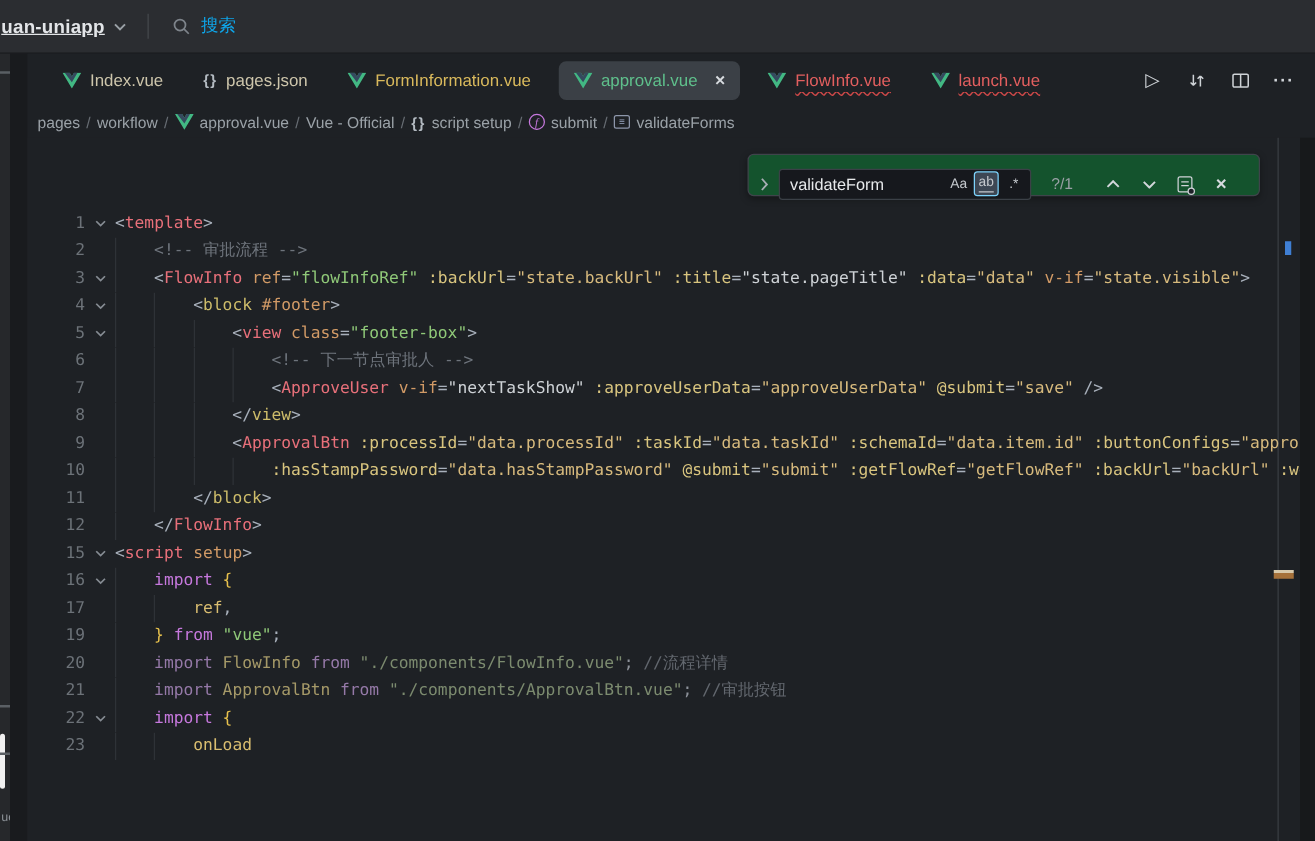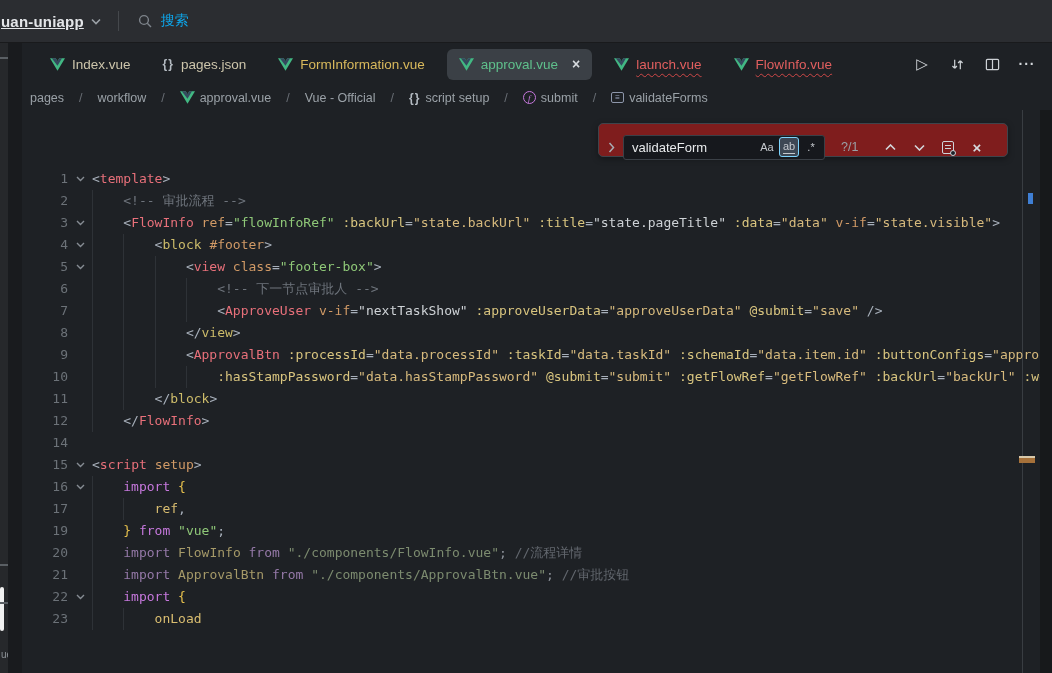--- a/index.html
+++ b/index.html
@@ -33,21 +33,21 @@
   .tab-modified .lbl { color:#d9b95c; }
   .tab-active { background:#3b4046; border-radius:6px; height:31px; margin:0 6px; padding:0 12px; }
   .tab-active .lbl { color:#5fc08c; }
   .tab-error .lbl { color:#e25f5f; text-decoration:underline wavy #cf4848 1px; text-underline-offset:4px; }
   .tab-close { margin-left:7px; color:#d7dbdf; font-size:14px; font-weight:bold; line-height:1; cursor:pointer; }
   .tab-actions { margin-left:auto; display:flex; align-items:center; gap:17px; padding-right:16px; color:#ced2d6; }
   .act { display:flex; align-items:center; justify-content:center; width:18px; height:18px; cursor:pointer; }
   .act-run { font-size:15px; color:#d3d7db; }
   .act-more { font-size:14px; font-weight:bold; letter-spacing:1px; color:#d3d7db; }
 
-  .crumbs { height:25px; flex:none; display:flex; align-items:center; gap:15px;
+  .crumbs { height:25px; flex:none; display:flex; align-items:center; gap:5px;
             padding-left:8px; font-size:12.5px; color:#9aa1a7; }
   .crumb { display:flex; align-items:center; gap:5px; cursor:pointer; white-space:nowrap; }
   .crumb-sep { color:#686e74; }
   .ic-func { width:13px; height:13px; border:1px solid #c678dd; border-radius:50%; color:#c678dd;
              font-size:9px; display:inline-flex; align-items:center; justify-content:center; font-family:"Liberation Serif",serif; font-style:italic; }
   .ic-field { width:13px; height:11px; border:1px solid #8d96aa; border-radius:2px; color:#9aa6c0;
               font-size:8px; display:inline-flex; align-items:center; justify-content:center; }
   .ic-braces { color:#b4bbc2; font-size:12px; font-weight:bold; letter-spacing:1px; }
 
   
@@ -81,21 +81,21 @@
   .tk-fcmt { color:#62676e; }
 
   .ruler-line { position:absolute; left:1000px; top:0; bottom:0; width:1px; background:rgba(130,135,142,.28); }
   .rightstrip { position:absolute; right:0; top:0; bottom:0; width:12px; background:#17191b; }
   .mk-blue   { position:absolute; left:1006px; top:83px; width:5px; height:11px; background:#3f7fd4; }
   .mk-orange { position:absolute; left:997px; top:346px; width:16px; height:7px;
                background:linear-gradient(#d8c9ab 0 2px, #a6713a 2px 100%); }
 
   
   .findw { position:absolute; top:13px; left:576px; width:410px; height:34px;
-           background:#7f1d1d; border:1px solid #3f444b; border-radius:5px;
+           background:#14532d; border:1px solid #3f444b; border-radius:5px;
            display:flex; align-items:center; padding:14px 8px 0 4px; box-shadow:0 2px 6px rgba(0,0,0,.35); }
   .find-toggle { width:16px; display:flex; justify-content:center; cursor:pointer; }
   .find-box { width:202px; height:25px; margin-left:4px; background:#16181d; border:1px solid #3b4047;
               border-radius:3px; display:flex; align-items:center; padding:0 3px 0 8px; }
   .find-input { flex:1; min-width:0; background:transparent; border:none; outline:none;
                 color:#e8eaec; font-size:13px; font-family:"Liberation Sans",sans-serif; }
   .tgl { width:20px; height:20px; flex:none; border-radius:3px; display:flex; align-items:center;
          justify-content:center; color:#c4c8cd; font-size:11px; cursor:pointer; margin-left:2px; border:1px solid transparent; }
   .tgl-word { border:1px solid #7dd3fc; background:#3d4754; }
   .tgl-word span { border-bottom:1px solid #c4c8cd; line-height:1.1; }
@@ -172,30 +172,30 @@
         <span class="lbl">approval.vue</span>
         <span class="tab-close">×</span>
       </div>
       <div class="tab tab-error">
         <span style="display: flex;">
           <svg width="15" height="13" viewBox="0 0 24 20">
             <path fill="#42b883" d="M14.8 0L12 4.8 9.2 0H0l12 20L24 0z"></path>
             <path fill="#35495e" d="M9.2 0L12 4.8 14.8 0h4.4L12 12 2.8 0z"></path>
           </svg>
         </span>
+        <span class="lbl">FlowInfo.vue</span>
+      </div>
+      <div class="tab tab-error">
+        <span style="display: flex;">
+          <svg width="15" height="13" viewBox="0 0 24 20">
+            <path fill="#42b883" d="M14.8 0L12 4.8 9.2 0H0l12 20L24 0z"></path>
+            <path fill="#35495e" d="M9.2 0L12 4.8 14.8 0h4.4L12 12 2.8 0z"></path>
+          </svg>
+        </span>
         <span class="lbl">launch.vue</span>
-      </div>
-      <div class="tab tab-error">
-        <span style="display: flex;">
-          <svg width="15" height="13" viewBox="0 0 24 20">
-            <path fill="#42b883" d="M14.8 0L12 4.8 9.2 0H0l12 20L24 0z"></path>
-            <path fill="#35495e" d="M9.2 0L12 4.8 14.8 0h4.4L12 12 2.8 0z"></path>
-          </svg>
-        </span>
-        <span class="lbl">FlowInfo.vue</span>
       </div>
       <div class="tab-actions">
         <span class="act act-run">▷</span>
         <span class="act">
           <svg width="15" height="15" viewBox="0 0 16 16">
             <path d="M5 3v9M5 12l-2.4-2.4M5 12l2.4-2.4M11 13V4M11 4L8.6 6.4M11 4l2.4 2.4" fill="none" stroke="#ced2d6" stroke-width="1.3"></path>
           </svg>
         </span>
         <span class="act">
           <svg width="15" height="15" viewBox="0 0 16 16">
@@ -316,25 +316,20 @@
         </div>
         <div class="line">
           <span class="ln">11</span>
           <span class="fold"></span>
           <span class="txt"><span class="tk tk-ws"></span><span class="tk tk-ws"></span><span class="tk tk-pun">&lt;/</span><span class="tk tk-tagy">block</span><span class="tk tk-pun">&gt;</span></span>
         </div>
         <div class="line">
           <span class="ln">12</span>
           <span class="fold"></span>
           <span class="txt"><span class="tk tk-ws"></span><span class="tk tk-pun">&lt;/</span><span class="tk tk-tag">FlowInfo</span><span class="tk tk-pun">&gt;</span></span>
-        </div>
-        <div class="line">
-          <span class="ln">14</span>
-          <span class="fold"></span>
-          <span class="txt"></span>
         </div>
         <div class="line">
           <span class="ln">15</span>
           <span class="fold">
             <svg width="9" height="6" viewBox="0 0 9 6">
               <polyline points="1,1 4.5,4.5 8,1" fill="none" stroke="#868c93" stroke-width="1.4"></polyline>
             </svg>
           </span>
           <span class="txt"><span class="tk tk-pun">&lt;</span><span class="tk tk-tag">script</span><span class="tk tk-sp"> </span><span class="tk tk-attr">setup</span><span class="tk tk-pun">&gt;</span></span>
         </div>

